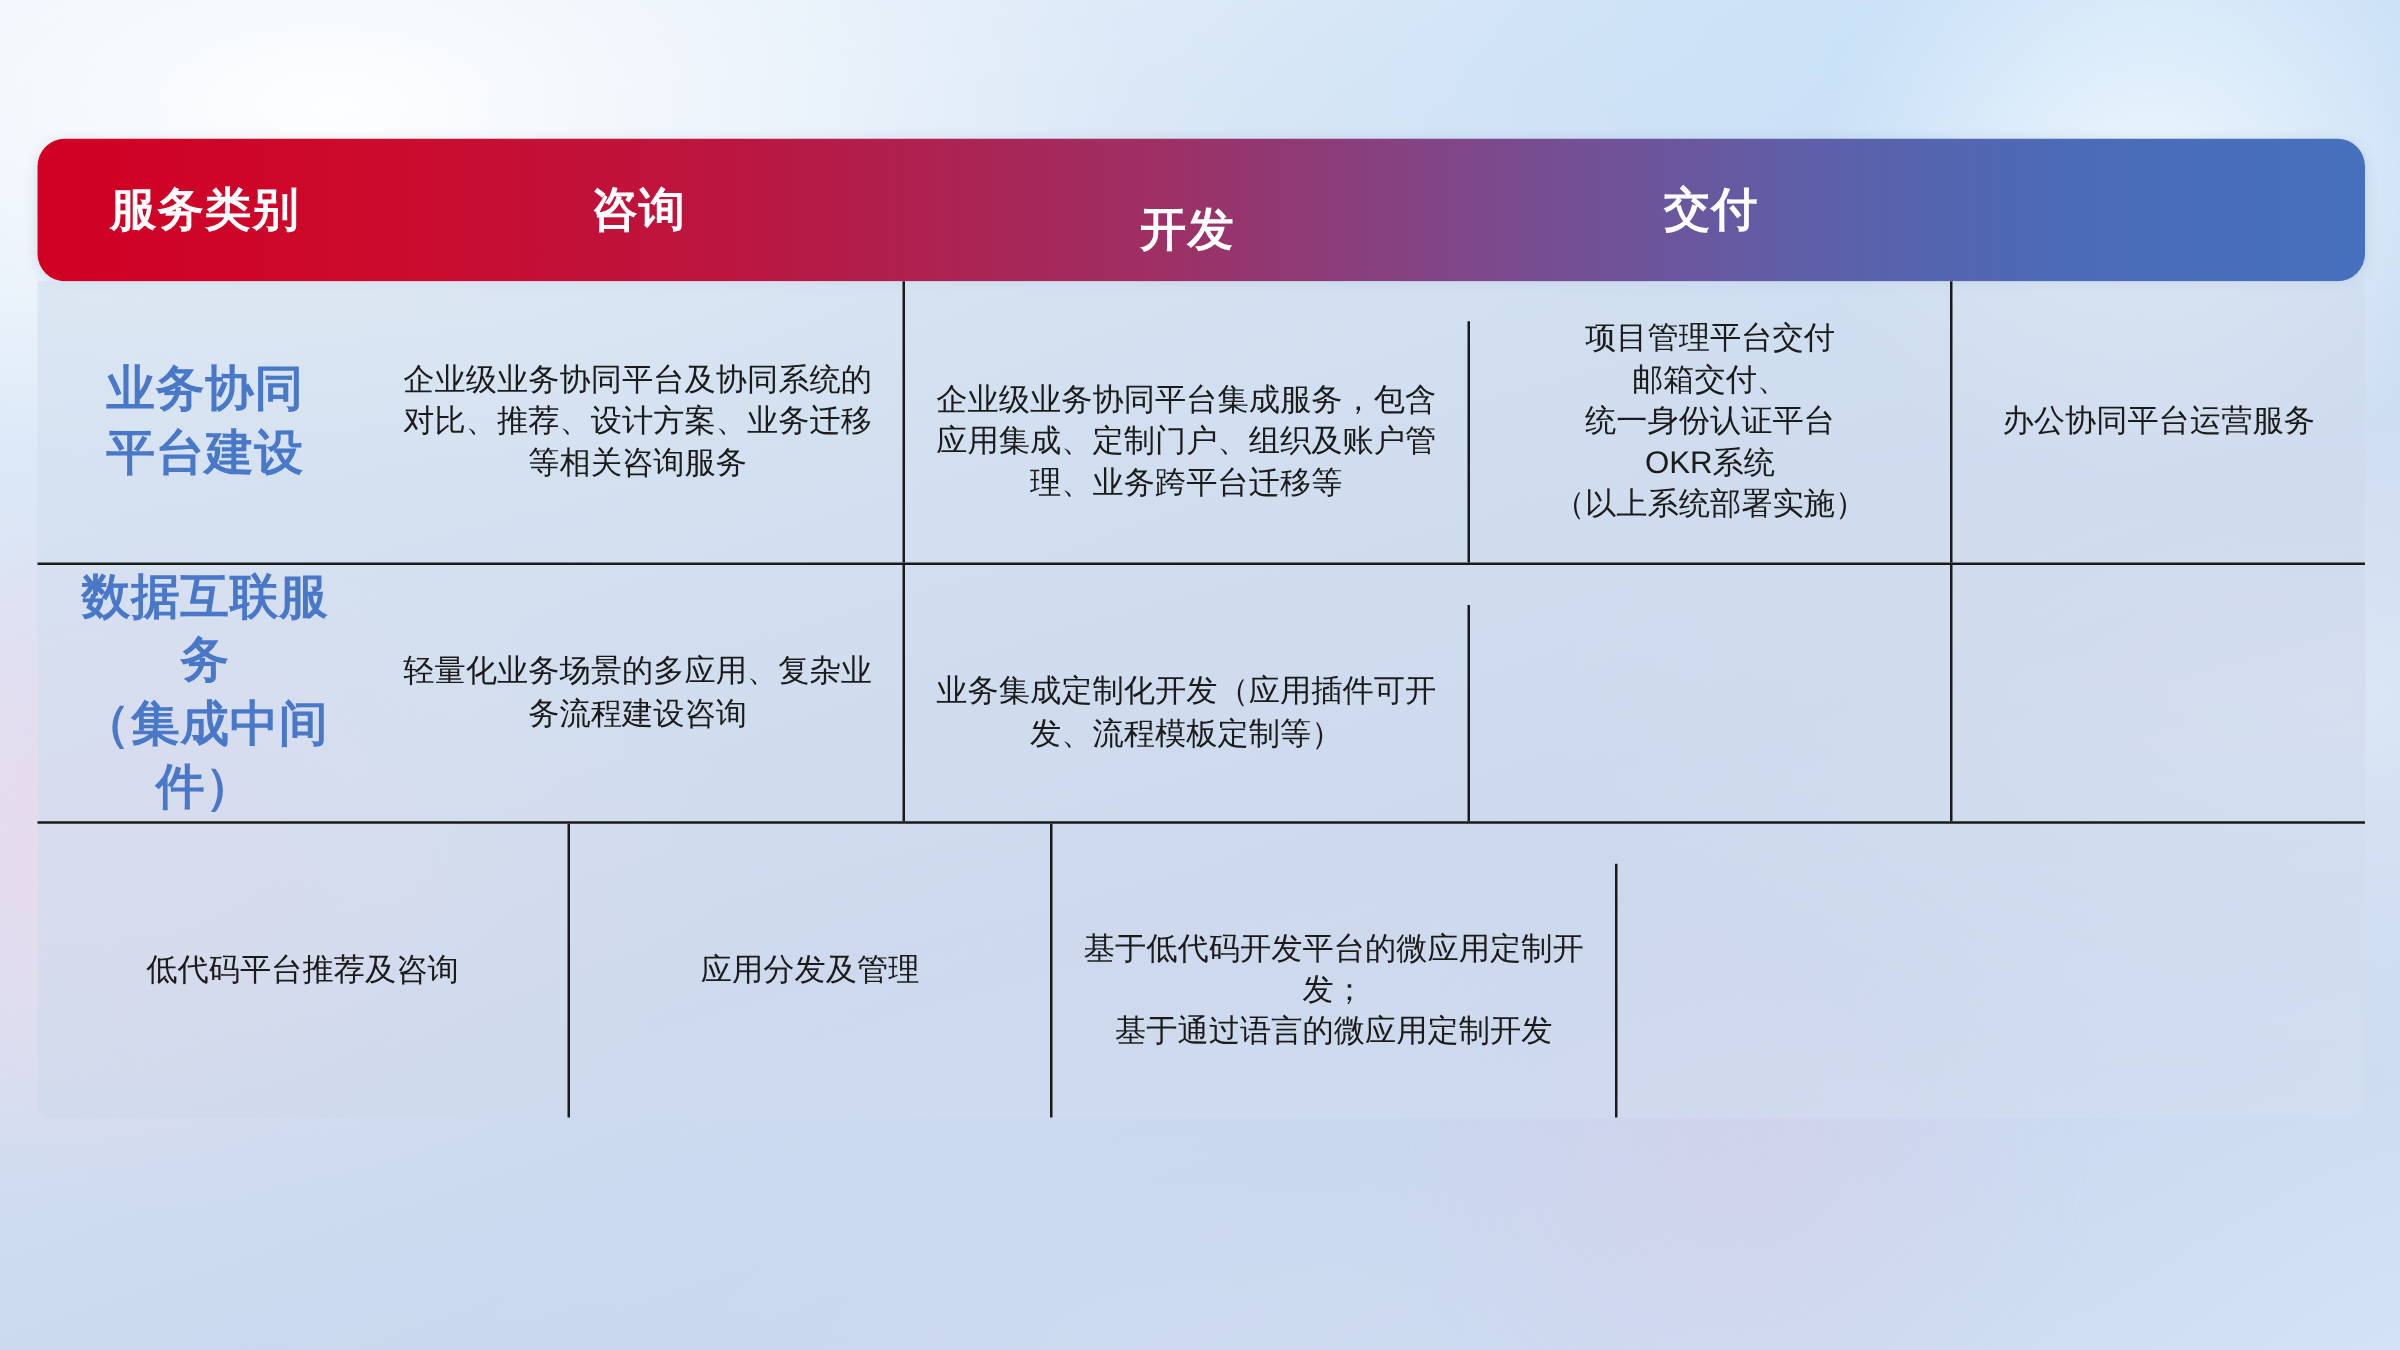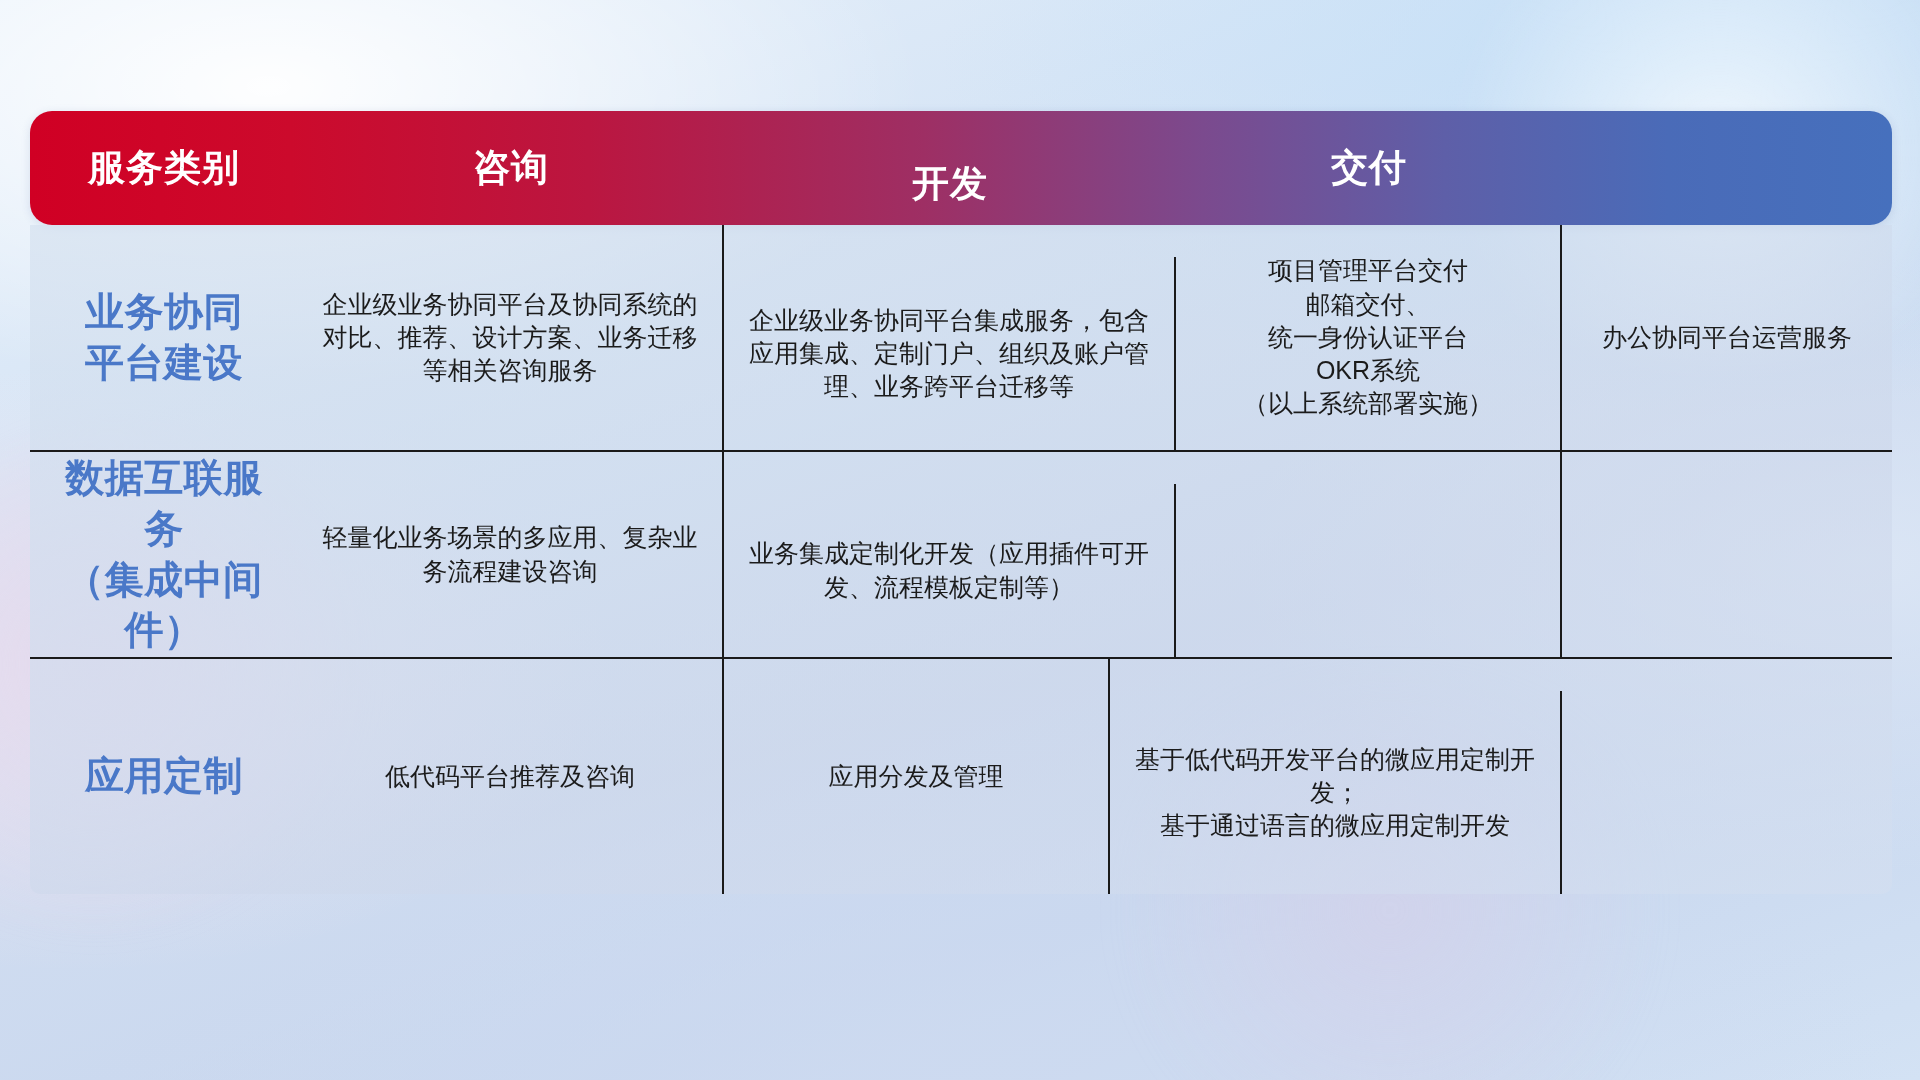--- a/index.html
+++ b/index.html
@@ -175,21 +175,20 @@
     <div class="tr r2">
       <div class="td c0 first row-label">数据互联服务
 （集成中间件）</div>
       <div class="td c1">轻量化业务场景的多应用、复杂业务流程建设咨询</div>
       <div class="td c2">业务集成定制化开发（应用插件可开发、流程模板定制等）</div>
       <div class="td c3"></div>
       <div class="td c4 last"></div>
     </div>
 
     <div class="tr r3">
-      <div class="td c0 first row-label">应用定制</div>
       <div class="td c1">低代码平台推荐及咨询</div>
       <div class="td c3">应用分发及管理</div>
       <div class="td c2">基于低代码开发平台的微应用定制开发；
 基于通过语言的微应用定制开发</div>
       <div class="td c4 last"></div>
     </div>
 
   </div>
 </div>
 

